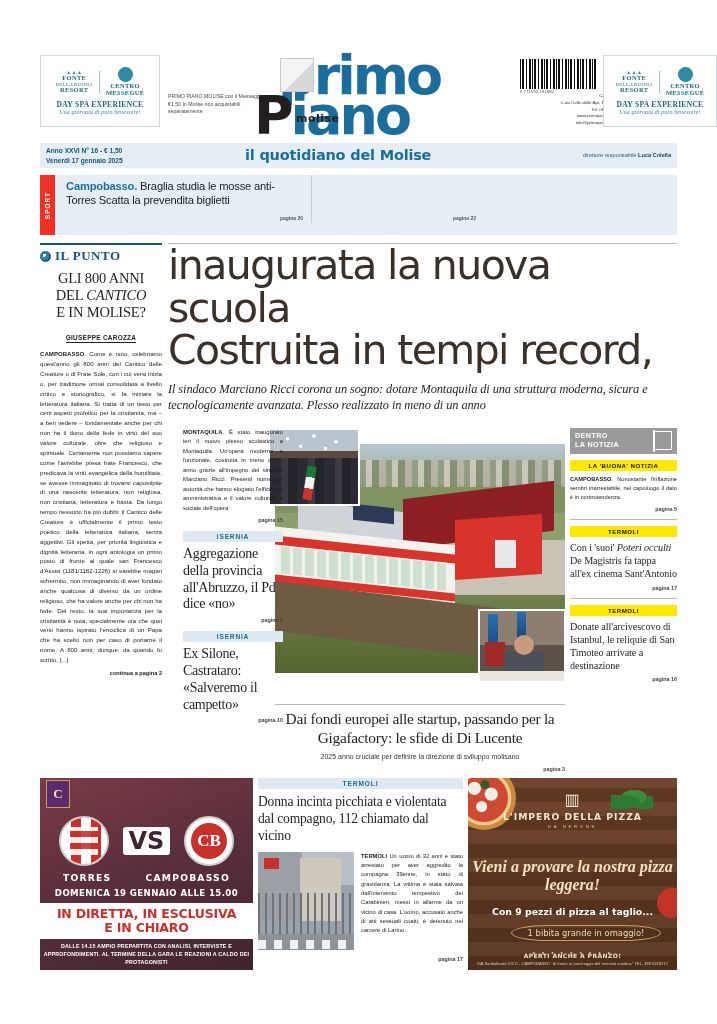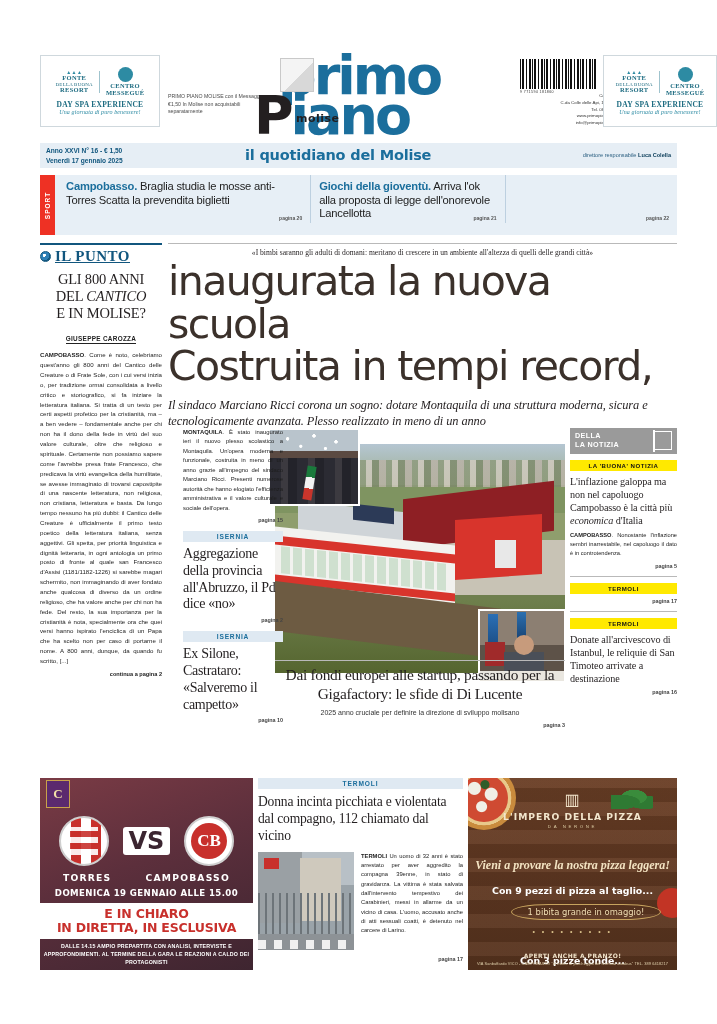--- a/index.html
+++ b/index.html
@@ -92,21 +92,21 @@
 
   
   .leftcol { position: absolute; left: 40px; top: 243px; width: 122px; }
   .punto-rule { width: 100%; height: 2px; background: #11567e; }
   .punto-head { display: flex; align-items: center; gap: 4px; padding: 3px 0 4px 0; }
   .punto-eye {
     width: 11px; height: 11px; border-radius: 50%;
     background: radial-gradient(circle at 35% 35%, #fff 0 18%, #2d7fb5 19% 60%, #11567e 61% 100%);
     border: 1px solid #11567e;
   }
-  .punto-label { font-family: "Liberation Serif", serif; font-size: 15px; font-weight: bold; color: #11567e; letter-spacing: .5px; text-decoration: underline; }
+  .punto-label { font-family: "Liberation Serif", serif; font-size: 13px; font-weight: bold; color: #11567e; letter-spacing: .5px; }
   .punto-title {
     font-family: "Liberation Serif", serif; font-size: 14.5px; color: #231f20;
     text-align: center; line-height: 1.18; letter-spacing: -.2px; padding: 2px 0 5px;
   }
   .punto-title i { font-style: italic; }
   .punto-author { font-size: 6.4px; font-weight: bold; color: #222; letter-spacing: .3px; border-bottom: 1px solid #222; display: inline-block; padding-bottom: 1px; margin-bottom: 6px; }
   .punto-body { font-size: 6.1px; color: #1d1d1d; line-height: 1.62; text-align: justify; hyphens: auto; }
   .punto-body b { font-weight: bold; }
   .punto-cont { font-size: 5.6px; font-weight: bold; color: #222; text-align: right; margin-top: 5px; }
 
@@ -210,21 +210,21 @@
   .right-head {
     font-family: "Liberation Serif", serif; font-size: 10.2px; color: #231f20;
     line-height: 1.28; margin-top: 4px; letter-spacing: -.1px;
   }
   .right-head i { font-style: italic; }
   .right-body { font-size: 5.7px; color: #1d1d1d; line-height: 1.6; text-align: justify; margin-top: 4px; }
   .right-body b { font-weight: bold; }
   .hr-thin { height: 1px; background: #b9b9b9; margin: 7px 0 0; }
 
   
-  .feature { position: absolute; left: 275px; top: 660px; width: 290px; }
+  .feature { position: absolute; left: 275px; top: 704px; width: 290px; }
   .feature-rule { height: 1px; background: #b9b9b9; }
   .feature-head {
     font-family: "Liberation Serif", serif; font-size: 15.4px; color: #231f20;
     text-align: center; line-height: 1.22; padding-top: 5px; letter-spacing: -.3px;
   }
   .feature-sub { font-size: 7px; color: #333; text-align: center; margin-top: 5px; }
   .feature-pag { font-size: 5.4px; font-weight: bold; color: #444; text-align: right; margin-top: 6px; }
 
   
   .match-ad {
@@ -284,21 +284,21 @@
                 #cf4a32;}
   .pz-basil { position:absolute; right: 24px; top: 12px; width: 42px; height: 20px;
     background: radial-gradient(ellipse at 20% 60%, #2f7a33 0 42%, transparent 44%),
                 radial-gradient(ellipse at 55% 35%, #3a8c3c 0 38%, transparent 40%),
                 radial-gradient(ellipse at 82% 62%, #2f7a33 0 36%, transparent 38%); }
   .pz-tomato { position:absolute; right:-10px; bottom: 52px; width: 30px; height: 30px; border-radius:50%; background: #c23425; }
   .pz-col { position: absolute; left: 0; right: 0; top: 14px; text-align: center; color: #f0e2c8; }
   .pz-icon { font-size: 16px; line-height: 1; letter-spacing: 1px; }
   .pz-brand { font-family: "DejaVu Sans", sans-serif; font-size: 9.2px; font-weight: bold; letter-spacing: 1px; margin-top: 3px; color: #f2e6cd; }
   .pz-brand2 { font-size: 4.4px; letter-spacing: 2.6px; color: #d9c79f; margin-top: 2px; }
-  .pz-slogan { font-family: "Liberation Serif", serif; font-style: italic; font-weight: bold; font-size: 12px; color: #f3e3c2; text-align:center; margin-top: 12px; }
+  .pz-slogan { font-family: "Liberation Serif", serif; font-style: italic; font-weight: bold; font-size: 16px; color: #f3e3c2; text-align:center; margin-top: 12px; }
   .pz-offer { font-family: "DejaVu Sans", sans-serif; font-size: 9.4px; font-weight: bold; color: #fff; text-align:center; margin-top: 12px; }
   .pz-gift { text-align:center; margin-top: 5px; padding-left: 27px; }
   .pz-gift span {
     display: inline-block; font-family: "DejaVu Sans", sans-serif; font-size: 8.4px; color: #f0dfb5;
     border: 1px solid #c7a35e; border-radius: 50%/100%; padding: 2px 16px;
   }
   .pz-dots { text-align:center; color:#d8c08a; font-size: 7px; letter-spacing: 2.5px; margin-top: 8px; }
   .pz-bottom { position:absolute; left:0; right:0; bottom: 4px; text-align:center; }
   .pz-open { font-family:"DejaVu Sans",sans-serif; font-size: 6px; font-weight:bold; color:#f0e2c8; letter-spacing:.4px; }
   .pz-addr { font-size: 3.9px; color:#e2d2ae; margin-top: 2px; letter-spacing:.1px; }
@@ -383,24 +383,20 @@
 
   <div class="sport-strip">
     <div class="sport-tab">
       <span>SPORT</span>
     </div>
     <div class="sport-items">
       <div class="sport-item si-0">
         <h3><b>Campobasso.</b><span> Braglia studia le mosse anti-Torres Scatta la prevendita biglietti</span></h3>
         <div class="sport-pag">pagina 20</div>
       </div>
-      <div class="sport-item si-1">
-        <h3><b>Giochi della gioventù.</b><span> Arriva l'ok alla proposta di legge dell'onorevole Lancellotta</span></h3>
-        <div class="sport-pag">pagina 21</div>
-      </div>
       <div class="sport-item si-2">
         <div class="sport-pag">pagina 22</div>
       </div>
     </div>
   </div>
 
   <div class="leftcol">
     <div class="punto-rule"></div>
     <div class="punto-head">
       <div class="punto-eye"></div>
@@ -411,21 +407,20 @@
       <div><span>DEL </span><i>CANTICO</i></div>
       <div>E IN MOLISE?</div>
     </div>
     <div style="text-align:center"><span class="punto-author">GIUSEPPE CAROZZA</span></div>
     <div class="punto-body"><b>CAMPOBASSO</b><span>. Come è noto, celebriamo quest'anno gli 800 anni del Cantico delle Creature o di Frate Sole, con i cui versi inizia o, per tradizione ormai consolidata a livello critico e storiografico, si fa iniziare la letteratura italiana. Si tratta di un testo per certi aspetti profetico per la cristianità, ma – a ben vedere – fondamentale anche per chi non ha il dono della fede in virtù del suo valore culturale, oltre che religioso e spirituale. Certamente non possiamo sapere come l'avrebbe presa frate Francesco, che predicava la virtù evangelica della humilitate, se avesse immaginato di trovarsi capostipite di una nascente letteratura, non religiosa, non cristiana, letteratura e basta. Da lungo tempo nessuno ha più dubbi: il Cantico delle Creature è ufficialmente il primo testo poetico della letteratura italiana, senza aggettivi. Gli spetta, per priorità linguistica e dignità letteraria, in ogni antologia un primo posto di fronte al quale san Francesco d'Assisi (1181/1182-1226) si sarebbe magari schermito, non immaginando di aver fondato anche qualcosa di diverso da un ordine religioso, che ha valore anche per chi non ha fede. Del resto, la sua importanza per la cristianità è nota, specialmente ora che quei versi hanno ispirato l'enciclica di un Papa che ha scelto non per caso di portarne il nome. A 800 anni, dunque, da quando fu scritto, [...]</span></div>
     <div class="punto-cont">continua a pagina 2</div>
   </div>
 
   <div class="maincol">
     <div class="main-rule-top"></div>
-    <div class="occhiello">«I bimbi saranno gli adulti di domani: meritano di crescere in un ambiente all'altezza di quelli delle grandi città»</div>
     <div class="main-head">
       <div>inaugurata la nuova scuola</div>
       <div>Costruita in tempi record,</div>
     </div>
     <div class="main-sub">Il sindaco Marciano Ricci corona un sogno: dotare Montaquila di una struttura moderna, sicura e tecnologicamente avanzata. Plesso realizzato in meno di un anno</div>
   </div>
 
   <div class="photo-zone">
     <div class="photo-main">
       <div class="ph-sky"></div>
@@ -465,32 +460,32 @@
     <div class="mid-head">Aggregazione della provincia all'Abruzzo, il Pd dice «no»</div>
     <div class="pag-right">pagina 2</div>
 
     <div class="sec-label">ISERNIA</div>
     <div class="mid-head">Ex Silone, Castrataro: «Salveremo il campetto»</div>
     <div class="pag-right">pagina 10</div>
   </div>
 
   <div class="rightcol">
     <div class="dentro-head">
-      <div>DELLA</div>
+      <div>DENTRO</div>
       <div>LA NOTIZIA</div>
       <div class="dentro-p"></div>
     </div>
 
     <div class="yellow-label">LA 'BUONA' NOTIZIA</div>
-    <div class="right-head"><span>L'inflazione galoppa ma non nel capoluogo Campobasso è la città più </span><i>economica</i><span> d'Italia</span></div>
     <div class="right-body"><b>CAMPOBASSO</b><span>. Nonostante l'inflazione sembri inarrestabile, nel capoluogo il dato è in controtendenza.</span></div>
     <div class="pag-right">pagina 5</div>
     <div class="hr-thin"></div>
 
     <div class="yellow-label">TERMOLI</div>
+    <div class="right-head"><span>Con i 'suoi' </span><i>Poteri occulti</i><span> De Magistris fa tappa all'ex cinema Sant'Antonio</span></div>
     <div class="pag-right">pagina 17</div>
     <div class="hr-thin"></div>
 
     <div class="yellow-label">TERMOLI</div>
     <div class="right-head">Donate all'arcivescovo di Istanbul, le reliquie di San Timoteo arrivate a destinazione</div>
     <div class="pag-right">pagina 16</div>
   </div>
 
   <div class="feature">
     <div class="feature-rule"></div>
@@ -509,22 +504,22 @@
       <div class="crest crest-torres"></div>
       <div class="ma-vs">VS</div>
       <div class="crest crest-cb"></div>
     </div>
     <div class="ma-teams">
       <div class="ma-team">TORRES</div>
       <div class="ma-team">CAMPOBASSO</div>
     </div>
     <div class="ma-date">DOMENICA 19 GENNAIO ALLE 15.00</div>
     <div class="ma-white">
+      <div>IN DIRETTA, IN ESCLUSIVA</div>
       <div>E IN CHIARO</div>
-      <div>IN DIRETTA, IN ESCLUSIVA</div>
     </div>
     <div class="ma-small">DALLE 14.15 AMPIO PREPARTITA CON ANALISI, INTERVISTE E APPROFONDIMENTI. AL TERMINE DELLA GARA LE REAZIONI A CALDO DEI PROTAGONISTI</div>
     <div class="ma-footer">
       
       
     </div>
   </div>
 
   <div class="termoli-col">
     <div class="tc-label">TERMOLI</div>

